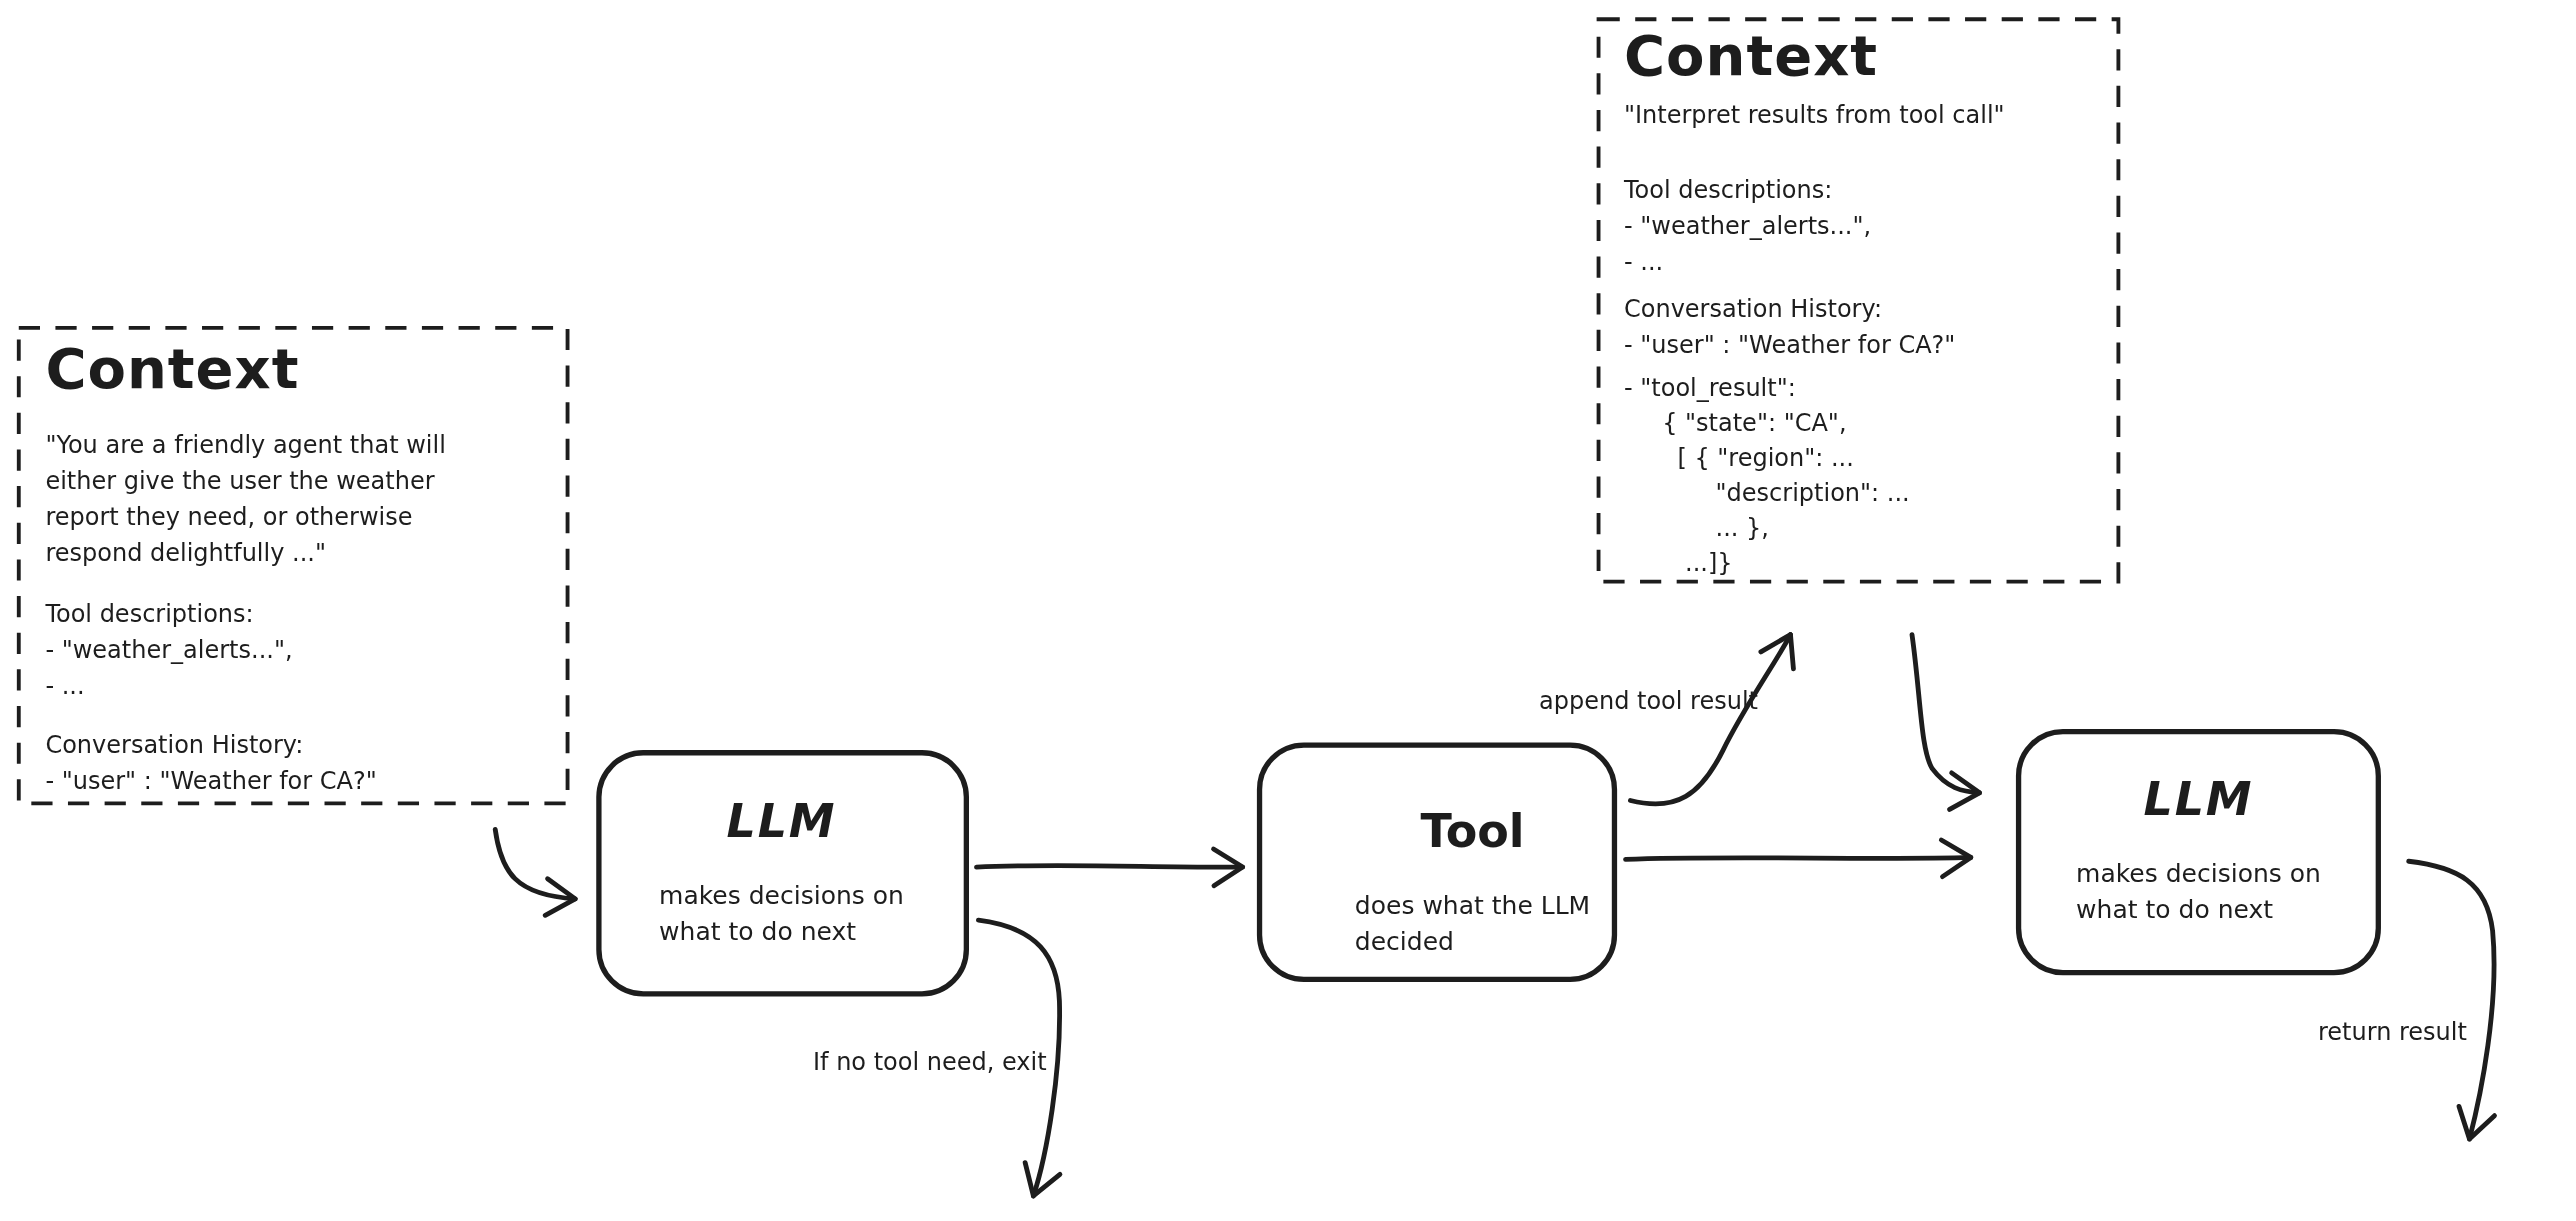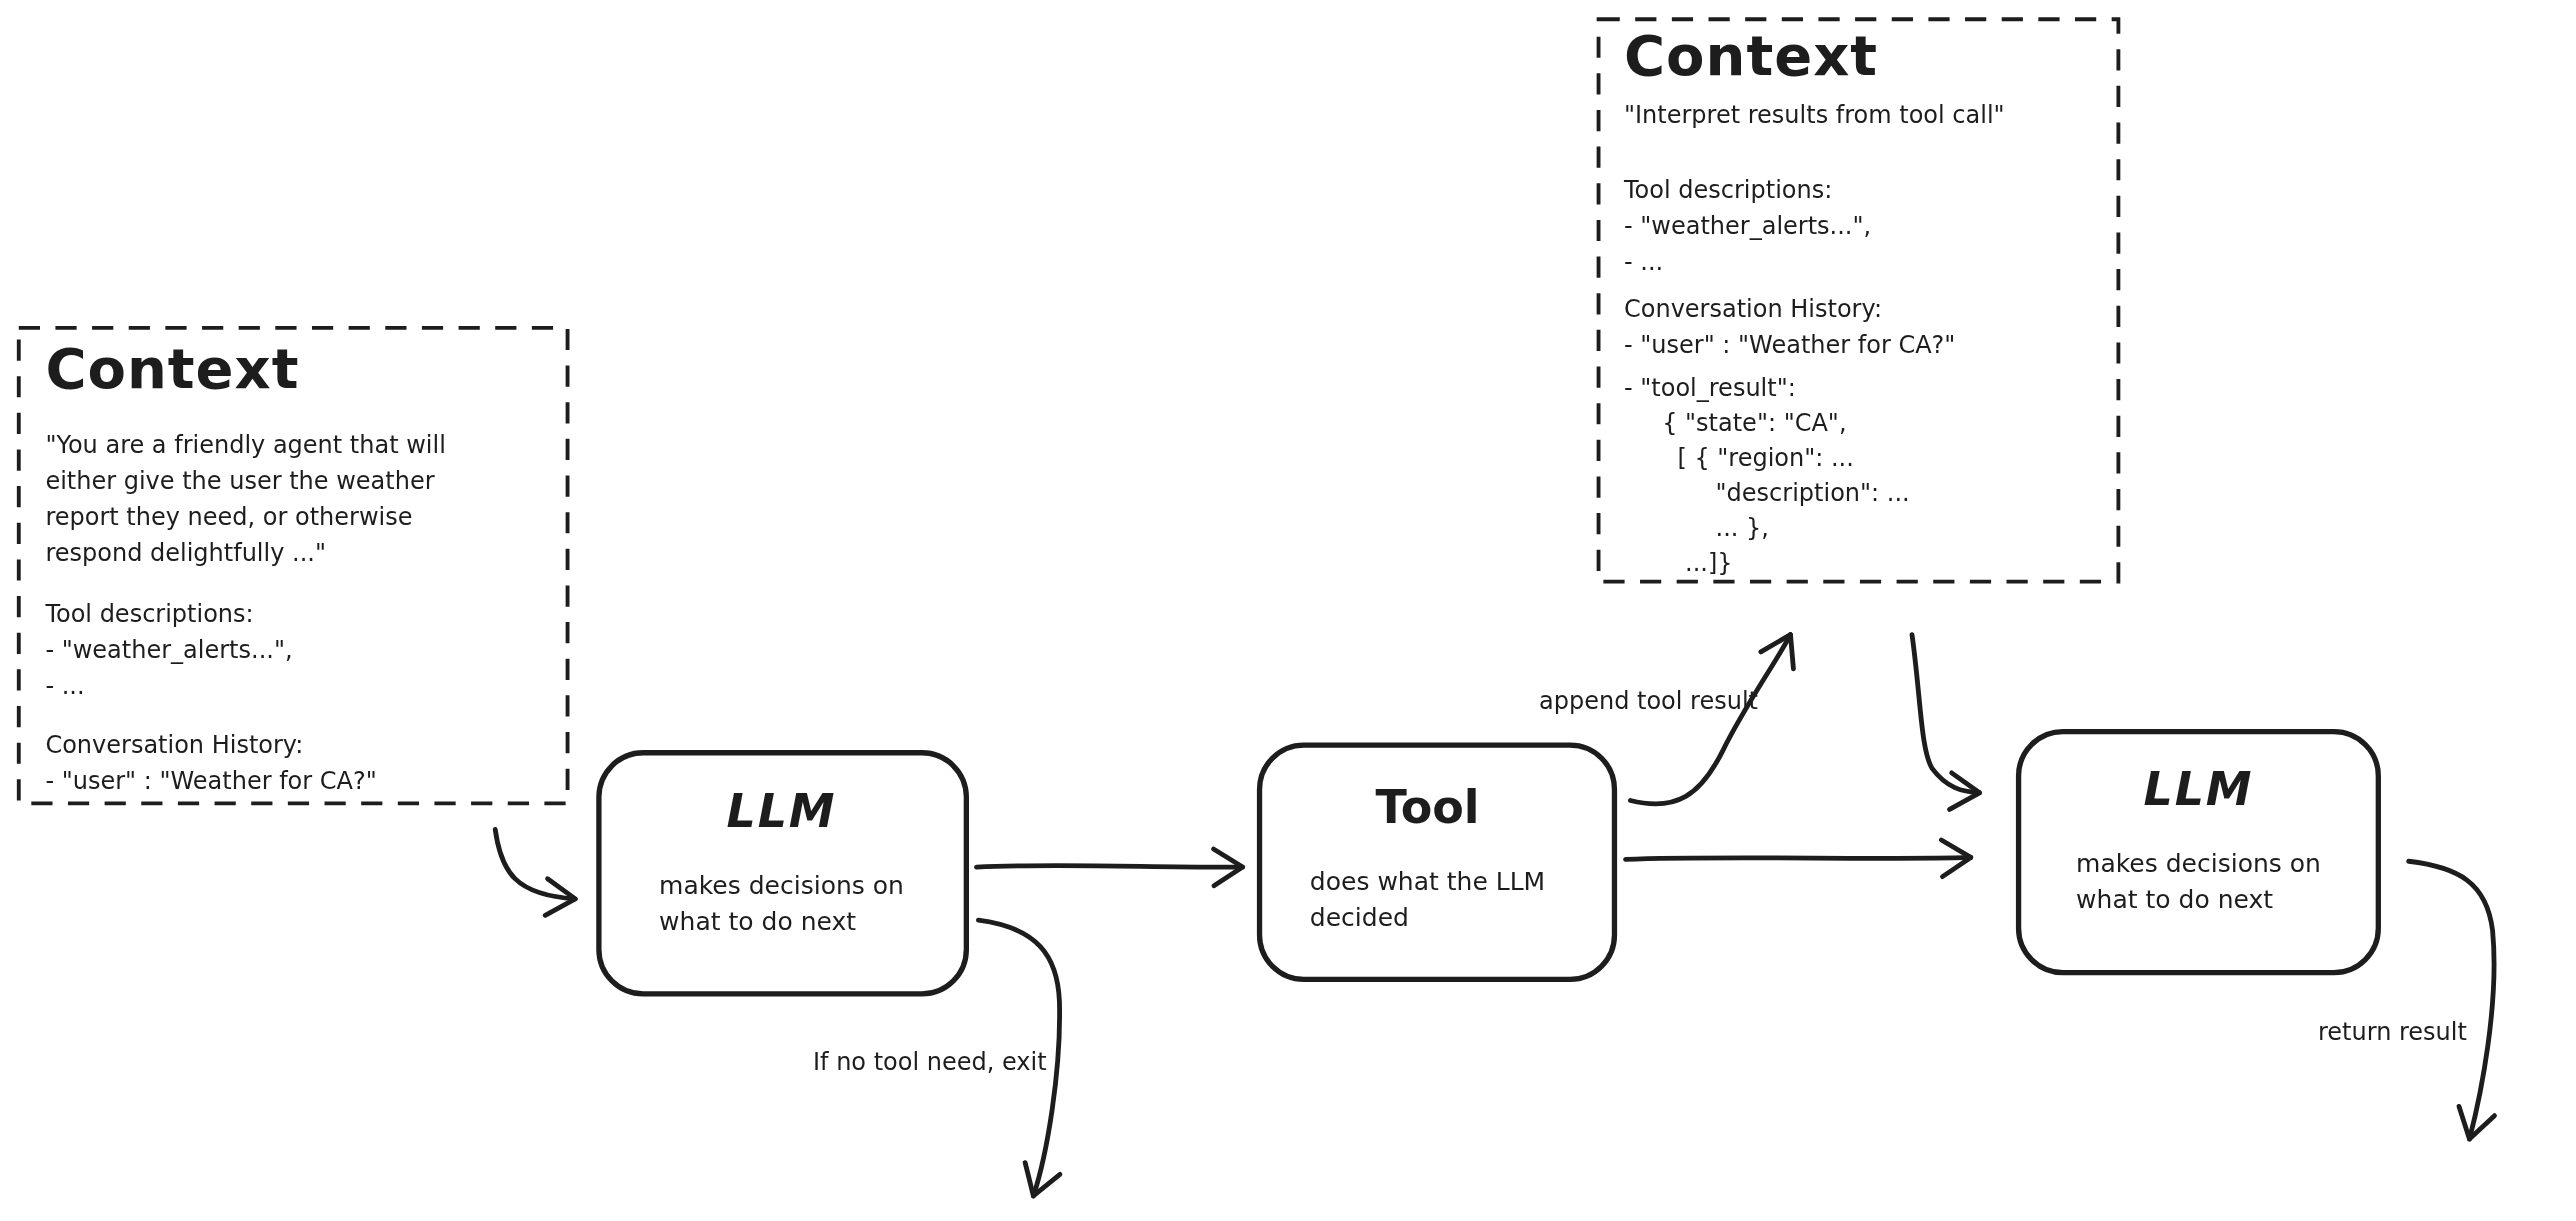--- a/index.html
+++ b/index.html
@@ -50,24 +50,24 @@
   .ctx-top .sec-a   { margin-top: 39px; }
   .ctx-top .sec-b   { margin-top: 11.6px; }
   .ctx-top .tool-result { margin-top: 7.7px; line-height: 35px; }
   
   .node {
     position: absolute;
     box-sizing: border-box;
     display: flex;
     flex-direction: column;
     align-items: center;
-    padding-top: 32px;
+    padding-top: 42px;
   }
   .node-llm1 { left: 596px;  top: 751px; width: 371px; height: 245px; }
-  .node-tool { left: 1212px; top: 743px; width: 431px; height: 238px; padding-top: 36px; }
+  .node-tool { left: 1257px; top: 743px; width: 431px; height: 238px; padding-top: 60px; }
   .node-llm2 { left: 2016px; top: 729px; width: 365px; height: 245px; }
   .node-title {
     font-size: 46px;
     line-height: 56px;
     font-weight: bold;
   }
   .node-title.italic { font-style: italic; letter-spacing: 1.9px; }
   .node-sub {
     margin: 29px 0 0 0;
     font-size: 25px;

